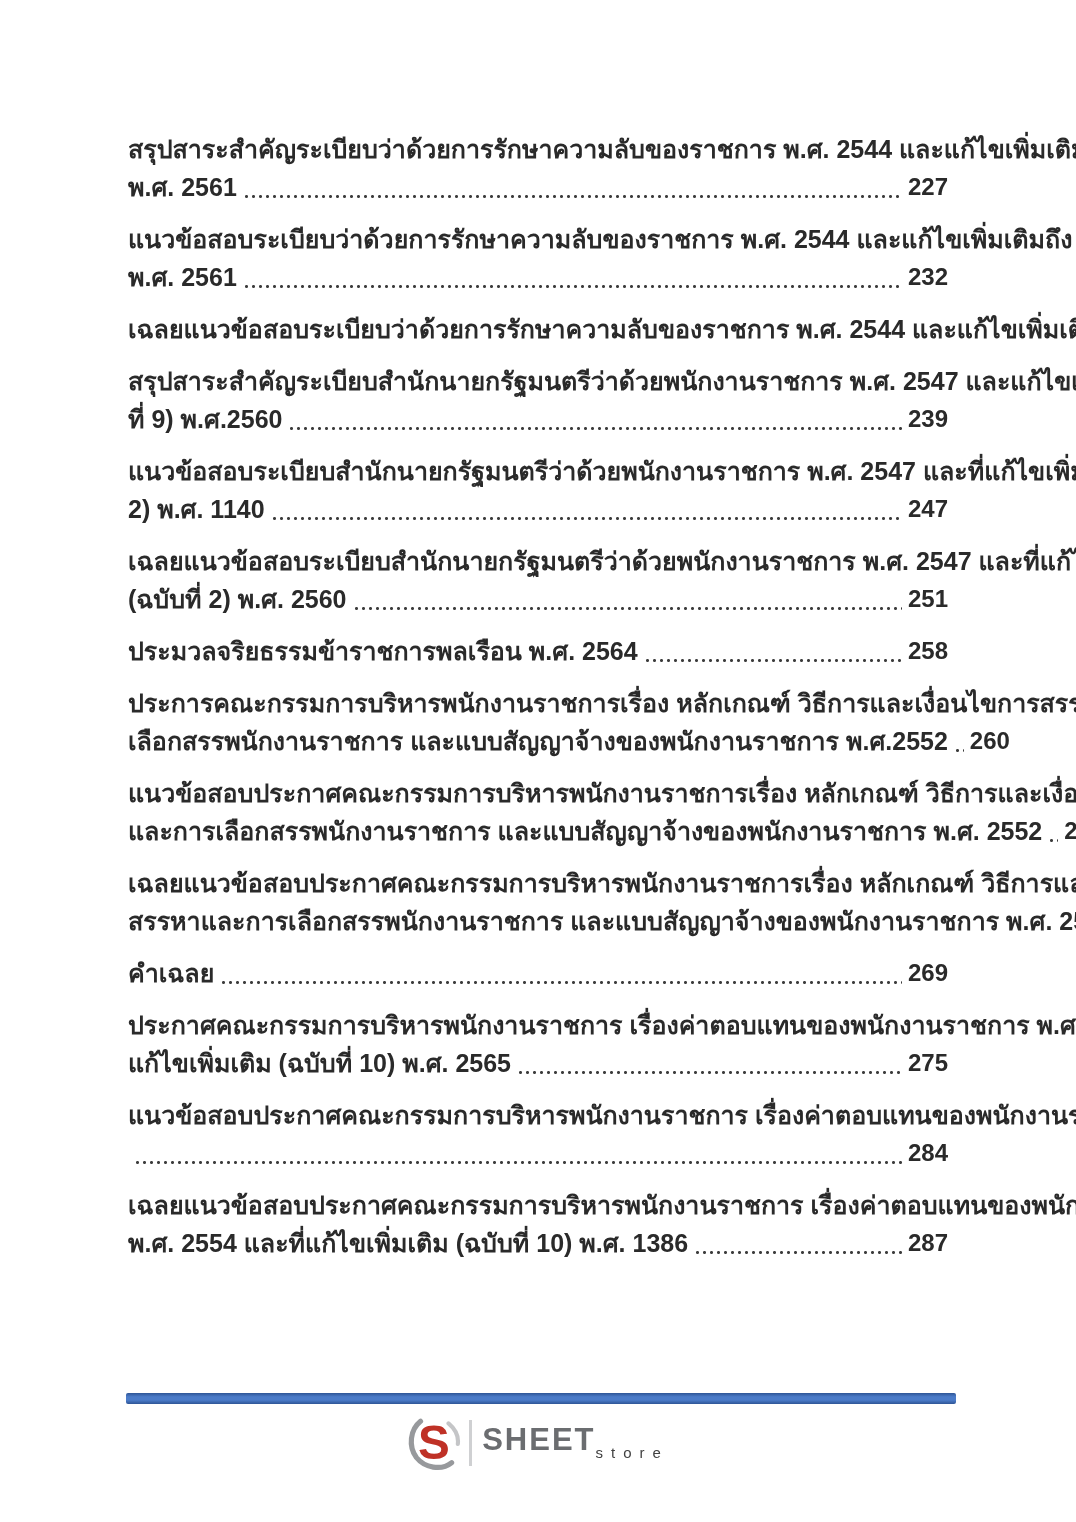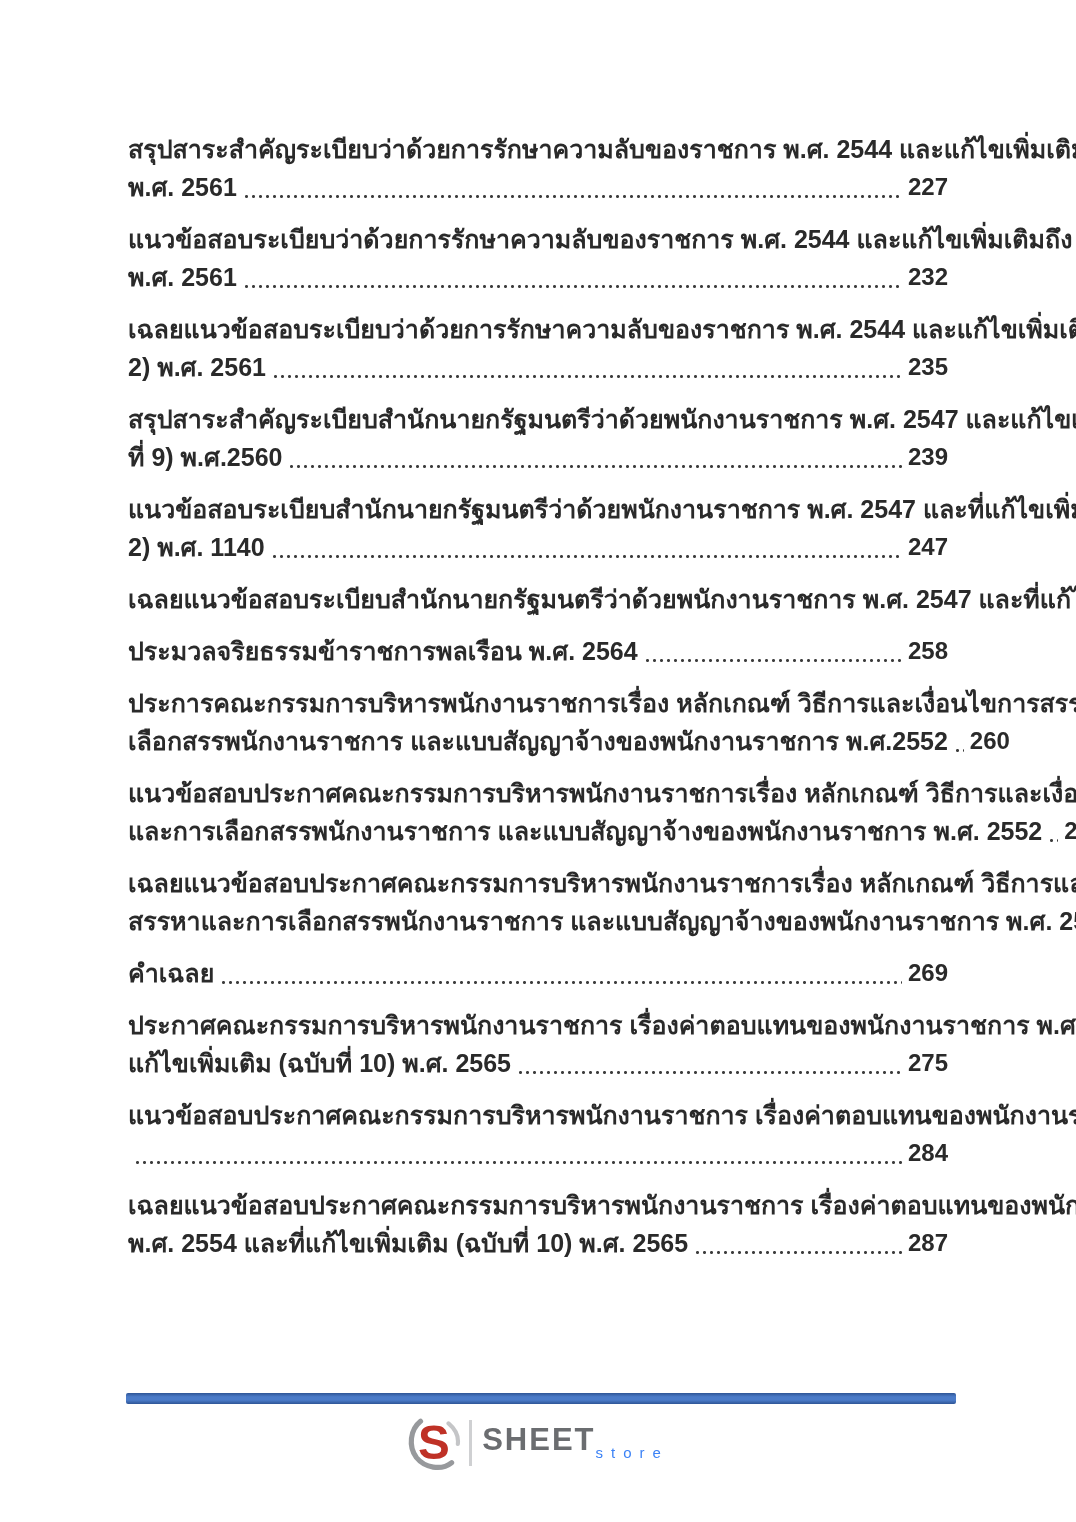--- a/index.html
+++ b/index.html
@@ -38,21 +38,21 @@
     position:absolute; left:0; top:1412px; width:100%; height:62px;
     display:flex; justify-content:center; align-items:center;
   }
   .brand-icon { width:54px; height:58px; margin-right:8px; }
   .brand-sep { width:3px; height:46px; background:#cfd0d2; margin-right:10px; }
   .brand-text { display:flex; }
   .brand-name {
     font-size:31px; font-weight:bold; letter-spacing:2px; color:#6b6d70; line-height:30px;
   }
   .brand-tagline {
-    font-size:15px; letter-spacing:8px; color:#3b82f6; line-height:16px; margin-top:20px;
+    font-size:15px; letter-spacing:8px; color:#404040; line-height:16px; margin-top:20px;
   }
 </style>
 </head>
 <body>
 
 <div class="page">
 
   <div class="toc">
       <div class="entry">
         <div class="tline">สรุปสาระสำคัญระเบียบว่าด้วยการรักษาความลับของราชการ พ.ศ. 2544 และแก้ไขเพิ่มเติม (ฉบับที่ 2)</div>
@@ -65,44 +65,44 @@
       <div class="entry">
         <div class="tline">แนวข้อสอบระเบียบว่าด้วยการรักษาความลับของราชการ พ.ศ. 2544 และแก้ไขเพิ่มเติมถึง (ฉบับที่ 2)</div>
         <div class="tline lastline">
           <span class="ttext">พ.ศ. 2561</span>
           <span class="dots"></span>
           <span class="pnum">232</span>
         </div>
       </div>
       <div class="entry">
         <div class="tline">เฉลยแนวข้อสอบระเบียบว่าด้วยการรักษาความลับของราชการ พ.ศ. 2544 และแก้ไขเพิ่มเติมถึง (ฉบับที่</div>
-        <div class="tline lastline">
-          <span class="ttext">2) พ.ศ. 2561</span>
-          <span class="dots"></span>
-          <span class="pnum">235</span>
-        </div>
       </div>
       <div class="entry">
         <div class="tline">สรุปสาระสำคัญระเบียบสำนักนายกรัฐมนตรีว่าด้วยพนักงานราชการ พ.ศ. 2547 และแก้ไขเพิ่มเติม (ฉบับ</div>
         <div class="tline lastline">
           <span class="ttext">ที่ 9) พ.ศ.2560</span>
           <span class="dots"></span>
           <span class="pnum">239</span>
         </div>
       </div>
       <div class="entry">
         <div class="tline">แนวข้อสอบระเบียบสำนักนายกรัฐมนตรีว่าด้วยพนักงานราชการ พ.ศ. 2547 และที่แก้ไขเพิ่มเติม (ฉบับที่</div>
         <div class="tline lastline">
           <span class="ttext">2) พ.ศ. 1140</span>
           <span class="dots"></span>
           <span class="pnum">247</span>
         </div>
       </div>
       <div class="entry">
         <div class="tline">เฉลยแนวข้อสอบระเบียบสำนักนายกรัฐมนตรีว่าด้วยพนักงานราชการ พ.ศ. 2547 และที่แก้ไขเพิ่มเติม</div>
+        <div class="tline lastline">
+          <span class="ttext">(ฉบับที่ 2) พ.ศ. 2560</span>
+          <span class="dots"></span>
+          <span class="pnum">251</span>
+        </div>
       </div>
       <div class="entry">
         <div class="tline lastline">
           <span class="ttext">ประมวลจริยธรรมข้าราชการพลเรือน พ.ศ. 2564</span>
           <span class="dots"></span>
           <span class="pnum">258</span>
         </div>
       </div>
       <div class="entry">
         <div class="tline">ประการคณะกรรมการบริหารพนักงานราชการเรื่อง หลักเกณฑ์ วิธีการและเงื่อนไขการสรรหาและการ</div>
@@ -144,21 +144,21 @@
       <div class="entry">
         <div class="tline">แนวข้อสอบประกาศคณะกรรมการบริหารพนักงานราชการ เรื่องค่าตอบแทนของพนักงานราชการ พ.ศ.</div>
         <div class="tline lastline">
           <span class="dots"></span>
           <span class="pnum">284</span>
         </div>
       </div>
       <div class="entry">
         <div class="tline">เฉลยแนวข้อสอบประกาศคณะกรรมการบริหารพนักงานราชการ เรื่องค่าตอบแทนของพนักงานราชการ</div>
         <div class="tline lastline">
-          <span class="ttext">พ.ศ. 2554 และที่แก้ไขเพิ่มเติม (ฉบับที่ 10) พ.ศ. 2565</span>
+          <span class="ttext">พ.ศ. 2554 และที่แก้ไขเพิ่มเติม (ฉบับที่ 10) พ.ศ. 1386</span>
           <span class="dots"></span>
           <span class="pnum">287</span>
         </div>
       </div>
     </div>
 
   <div class="footer-rule"></div>
 
   <div class="brand">
     <svg class="brand-icon" viewBox="0 0 52 56">

